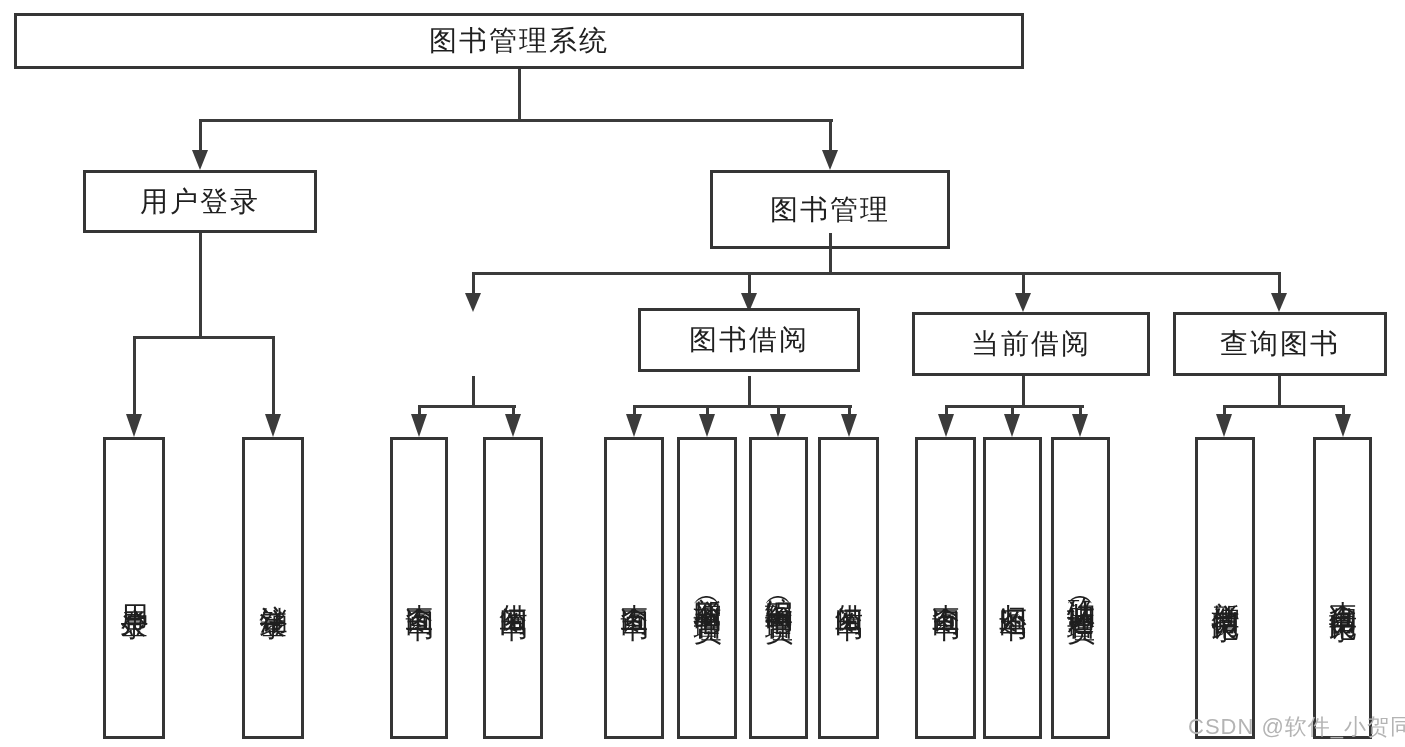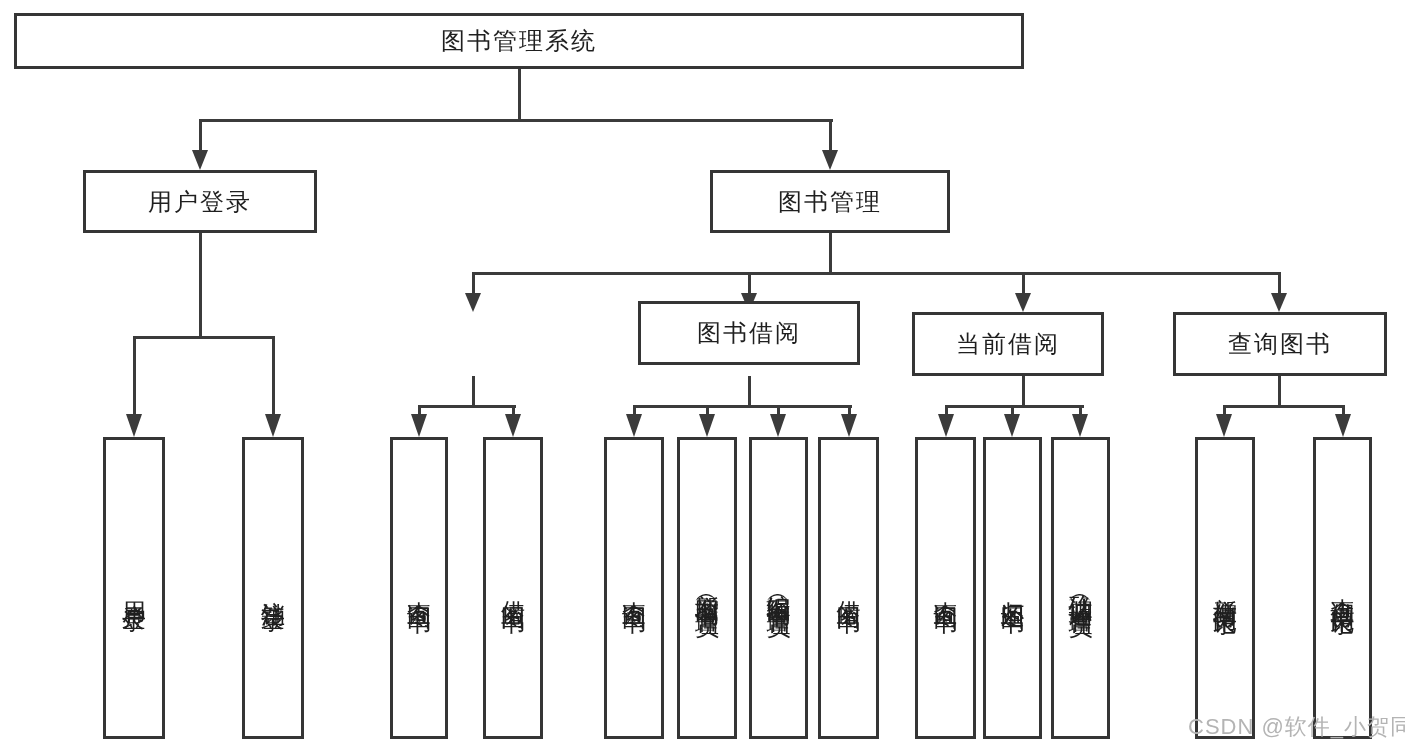--- a/index.html
+++ b/index.html
@@ -10,21 +10,21 @@
   .canvas{
     position:relative; width:1405px; height:747px; overflow:hidden;
     background:var(--background);
     font-family:"Liberation Sans","DejaVu Sans",sans-serif;
     color:var(--text);
   }
   .box{
     position:absolute; box-sizing:border-box; background:#ffffff;
     border:3px solid var(--border);
     display:flex; align-items:center; justify-content:center;
-    font-size:24px; letter-spacing:2px; text-align:center;
+    font-size:28px; letter-spacing:2px; text-align:center;
   }
   .vlabel{
     writing-mode:vertical-rl; text-orientation:mixed;
     letter-spacing:3px; line-height:1;
   }
   .hline,.vline{position:absolute; background:var(--line);}
   .hline{height:3px;} .vline{width:3px;}
   .arrow{
     position:absolute; width:0; height:0;
     border-left:8px solid transparent; border-right:8px solid transparent;
@@ -49,21 +49,21 @@
   <div class="vline" style="left:518px;top:69px;height:52px;"></div>
   <div class="hline" style="left:199px;top:119px;width:634px;"></div>
   <div class="vline" style="left:199px;top:119px;height:33px;"></div>
   <div class="vline" style="left:829px;top:119px;height:33px;"></div>
   <div class="arrow" style="left:192px;top:150px;"></div>
   <div class="arrow" style="left:822px;top:150px;"></div>
 
   <div class="box" style="left:83px;top:170px;width:234px;height:63px;">
     <span>用户登录</span>
   </div>
-  <div class="box" style="left:710px;top:170px;width:240px;height:63px;">
+  <div class="box" style="left:710px;top:170px;width:240px;height:79px;">
     <span>图书管理</span>
   </div>
 
   <div class="vline" style="left:199px;top:233px;height:106px;"></div>
   <div class="hline" style="left:133px;top:336px;width:142px;"></div>
   <div class="vline" style="left:133px;top:336px;height:78px;"></div>
   <div class="vline" style="left:272px;top:336px;height:78px;"></div>
   <div class="arrow tall" style="left:126px;top:414px;"></div>
   <div class="arrow tall" style="left:265px;top:414px;"></div>
 
@@ -71,24 +71,24 @@
   <div class="hline" style="left:472px;top:272px;width:809px;"></div>
   <div class="vline" style="left:472px;top:272px;height:22px;"></div>
   <div class="vline" style="left:748px;top:272px;height:22px;"></div>
   <div class="vline" style="left:1022px;top:272px;height:22px;"></div>
   <div class="vline" style="left:1278px;top:272px;height:22px;"></div>
   <div class="arrow mid" style="left:465px;top:293px;"></div>
   <div class="arrow mid" style="left:741px;top:293px;"></div>
   <div class="arrow mid" style="left:1015px;top:293px;"></div>
   <div class="arrow mid" style="left:1271px;top:293px;"></div>
 
-  <div class="box" style="left:638px;top:301px;width:222px;height:64px;">
+  <div class="box" style="left:638px;top:308px;width:222px;height:64px;">
     <span>图书借阅</span>
   </div>
-  <div class="box" style="left:912px;top:312px;width:192px;height:64px;">
+  <div class="box" style="left:912px;top:312px;width:238px;height:64px;">
     <span>当前借阅</span>
   </div>
   <div class="box" style="left:1173px;top:312px;width:214px;height:64px;">
     <span>查询图书</span>
   </div>
 
   <div class="vline" style="left:472px;top:376px;height:32px;"></div>
   <div class="hline" style="left:418px;top:405px;width:98px;"></div>
   <div class="vline" style="left:418px;top:405px;height:12px;"></div>
   <div class="vline" style="left:512px;top:405px;height:12px;"></div>

